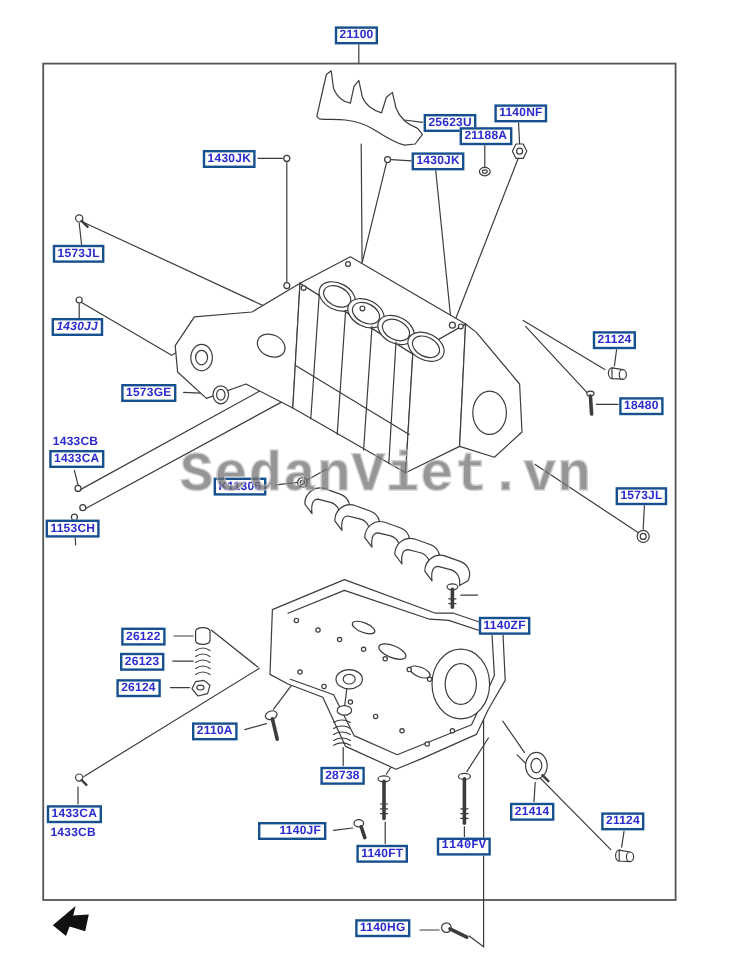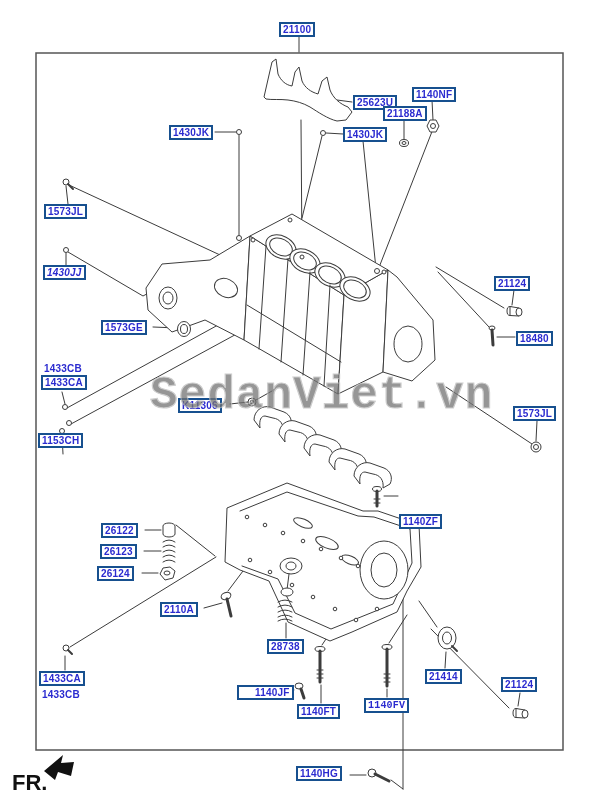--- a/index.html
+++ b/index.html
@@ -295,26 +295,23 @@
       <div class="part-label boxed" style="left: 513px; top: 406px;">1573JL</div>
       <div class="part-label boxed" style="left: 399px; top: 514px;">1140ZF</div>
       <div class="part-label boxed" style="left: 101px; top: 523px;">26122</div>
       <div class="part-label boxed" style="left: 100px; top: 544px;">26123</div>
       <div class="part-label boxed" style="left: 97px; top: 566px; text-align: right;">26124</div>
       <div class="part-label boxed" style="left: 160px; top: 602px;">2110A</div>
       <div class="part-label boxed" style="left: 267px; top: 639px;">28738</div>
       <div class="part-label boxed" style="left: 425px; top: 669px;">21414</div>
       <div class="part-label boxed" style="left: 39px; top: 671px;">1433CA</div>
       <div class="part-label plain" style="left: 42px; top: 687px;">1433CB</div>
-      <div class="part-label boxed" style="left: 237px; top: 685px; padding-left: 16px;">1140JF</div>
+      <div class="part-label boxed" style="left: 215px; top: 685px; padding-left: 16px;">1140JF</div>
       <div class="part-label boxed" style="left: 297px; top: 704px;">1140FT</div>
       <div class="part-label boxed" style="left: 364px; top: 698px; font-family: Liberation Mono, monospace;">1140FV</div>
       <div class="part-label boxed" style="left: 501px; top: 677px;">21124</div>
       <div class="part-label boxed" style="left: 296px; top: 766px;">1140HG</div>
     </div>
 
   <div class="watermark">SedanViet.vn</div>
 
-  <div class="fr-indicator">
-    <span class="fr-text">FR.</span>
-  </div>
 
 </div>
 
 </body></html>

